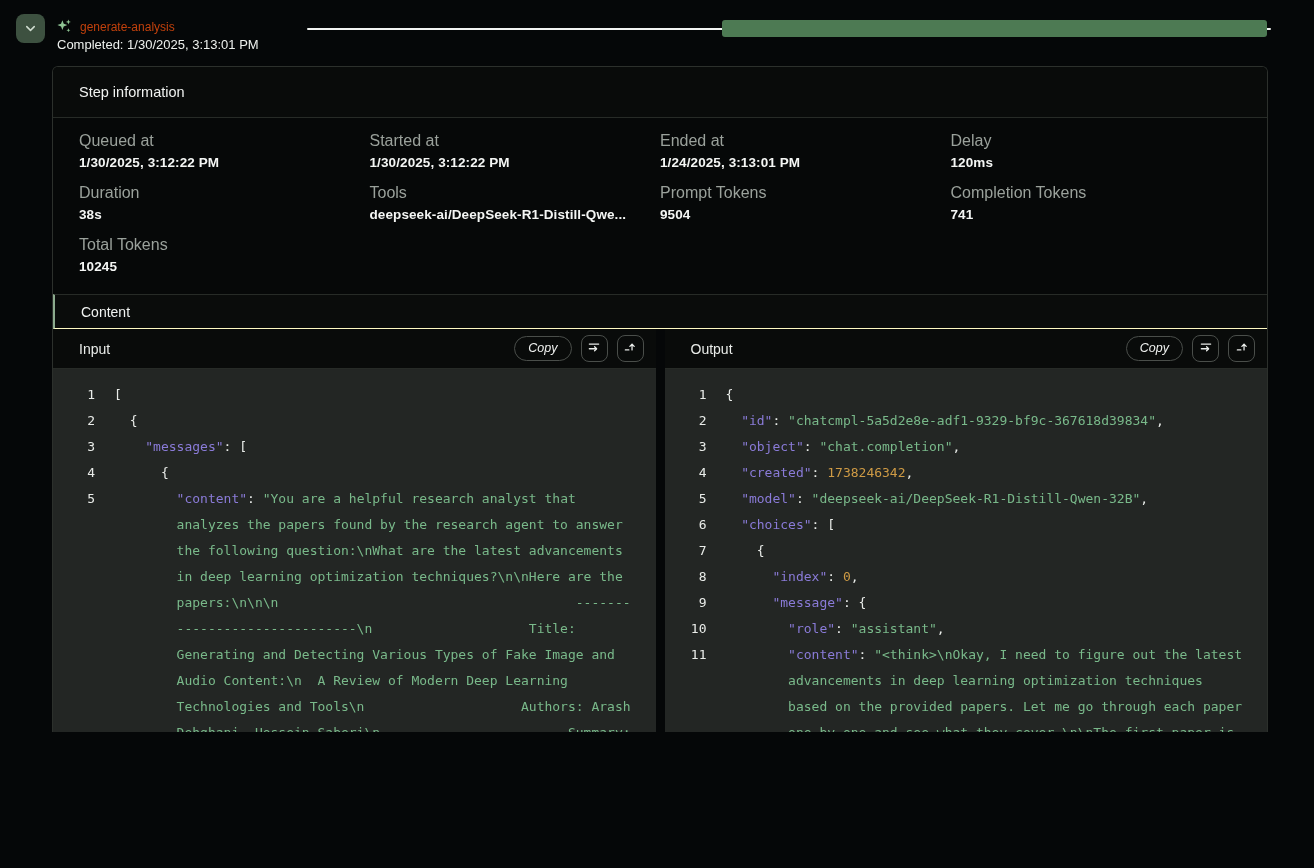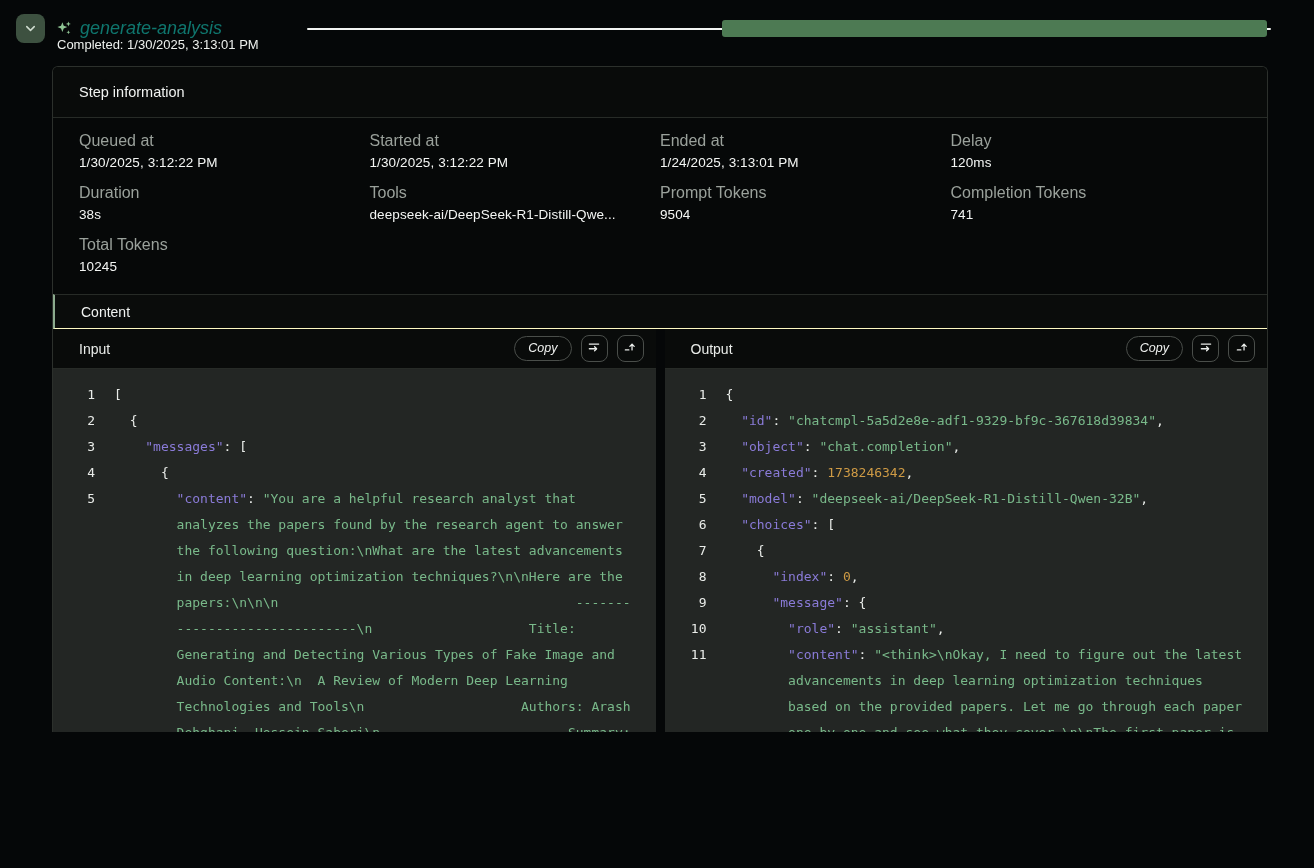--- a/index.html
+++ b/index.html
@@ -13,41 +13,41 @@
   
   .top { position:absolute; left:0; top:0; width:100%; height:66px; }
   .collapse-btn {
     position:absolute; left:16px; top:14px; width:29px; height:29px;
     border-radius:8px; border:none; background:#3d5140; cursor:pointer;
     display:flex; align-items:center; justify-content:center; padding:0;
   }
   .collapse-btn svg { display:block; }
   .title-row { position:absolute; left:56px; top:18px; display:flex; align-items:center; gap:7px; }
   .sparkles-icon { display:flex; }
-  .step-title { font-size:18px; font-weight:500; color:#0f766e;font-style:italic; }
+  .step-title { font-size:12px; font-weight:500; color:#c2410c; }
   .completed-text { position:absolute; left:57px; top:37px; font-size:13px; color:#eef1ee; }
   .timeline-track { position:absolute; top:28px; height:2px; background:#f2f4f2; border-radius:1px; }
   .timeline-bar { position:absolute; top:20px; height:17px; border-radius:3px; }
   
   .container {
     position:absolute; left:52px; top:66px; width:1216px; height:666px;
     border:1px solid #2c302c; border-bottom:none; border-radius:6px 6px 0 0;
     background:#060808; overflow:hidden; display:flex; flex-direction:column;
   }
   .section-header {
     flex:0 0 auto; height:51px; display:flex; align-items:center;
     padding:0 26px; font-size:14.5px; color:#f1f3f1;
     background:#090b0a; border-bottom:1px solid #272b27;
   }
   .info-grid {
     flex:0 0 auto; display:grid; grid-template-columns:repeat(4,1fr);
     padding:14px 26px 20px; row-gap:14px;
   }
   .info-label { font-size:16px; color:#9aa19b; margin-bottom:5px; }
-  .info-value { font-size:13.5px; font-weight:400; color:#f4f6f4; letter-spacing:.1px; }
+  .info-value { font-size:13.5px; font-weight:700; color:#f4f6f4; letter-spacing:.1px; }
   .content-bar {
     flex:0 0 auto; height:35px; display:flex; align-items:center;
     padding:0 26px; font-size:14px; color:#f1f3f1;
     background:#0a0c0b; border-top:1px solid #272b27; border-bottom:1px solid #fef9c3;
     border-left:2px solid #8cab8e;
   }
   
   .panels { flex:1 1 auto; display:flex; min-height:0; }
   .divider { flex:0 0 9px; background:#050708; }
   .panel { flex:1 1 0; min-width:0; display:flex; flex-direction:column; }

